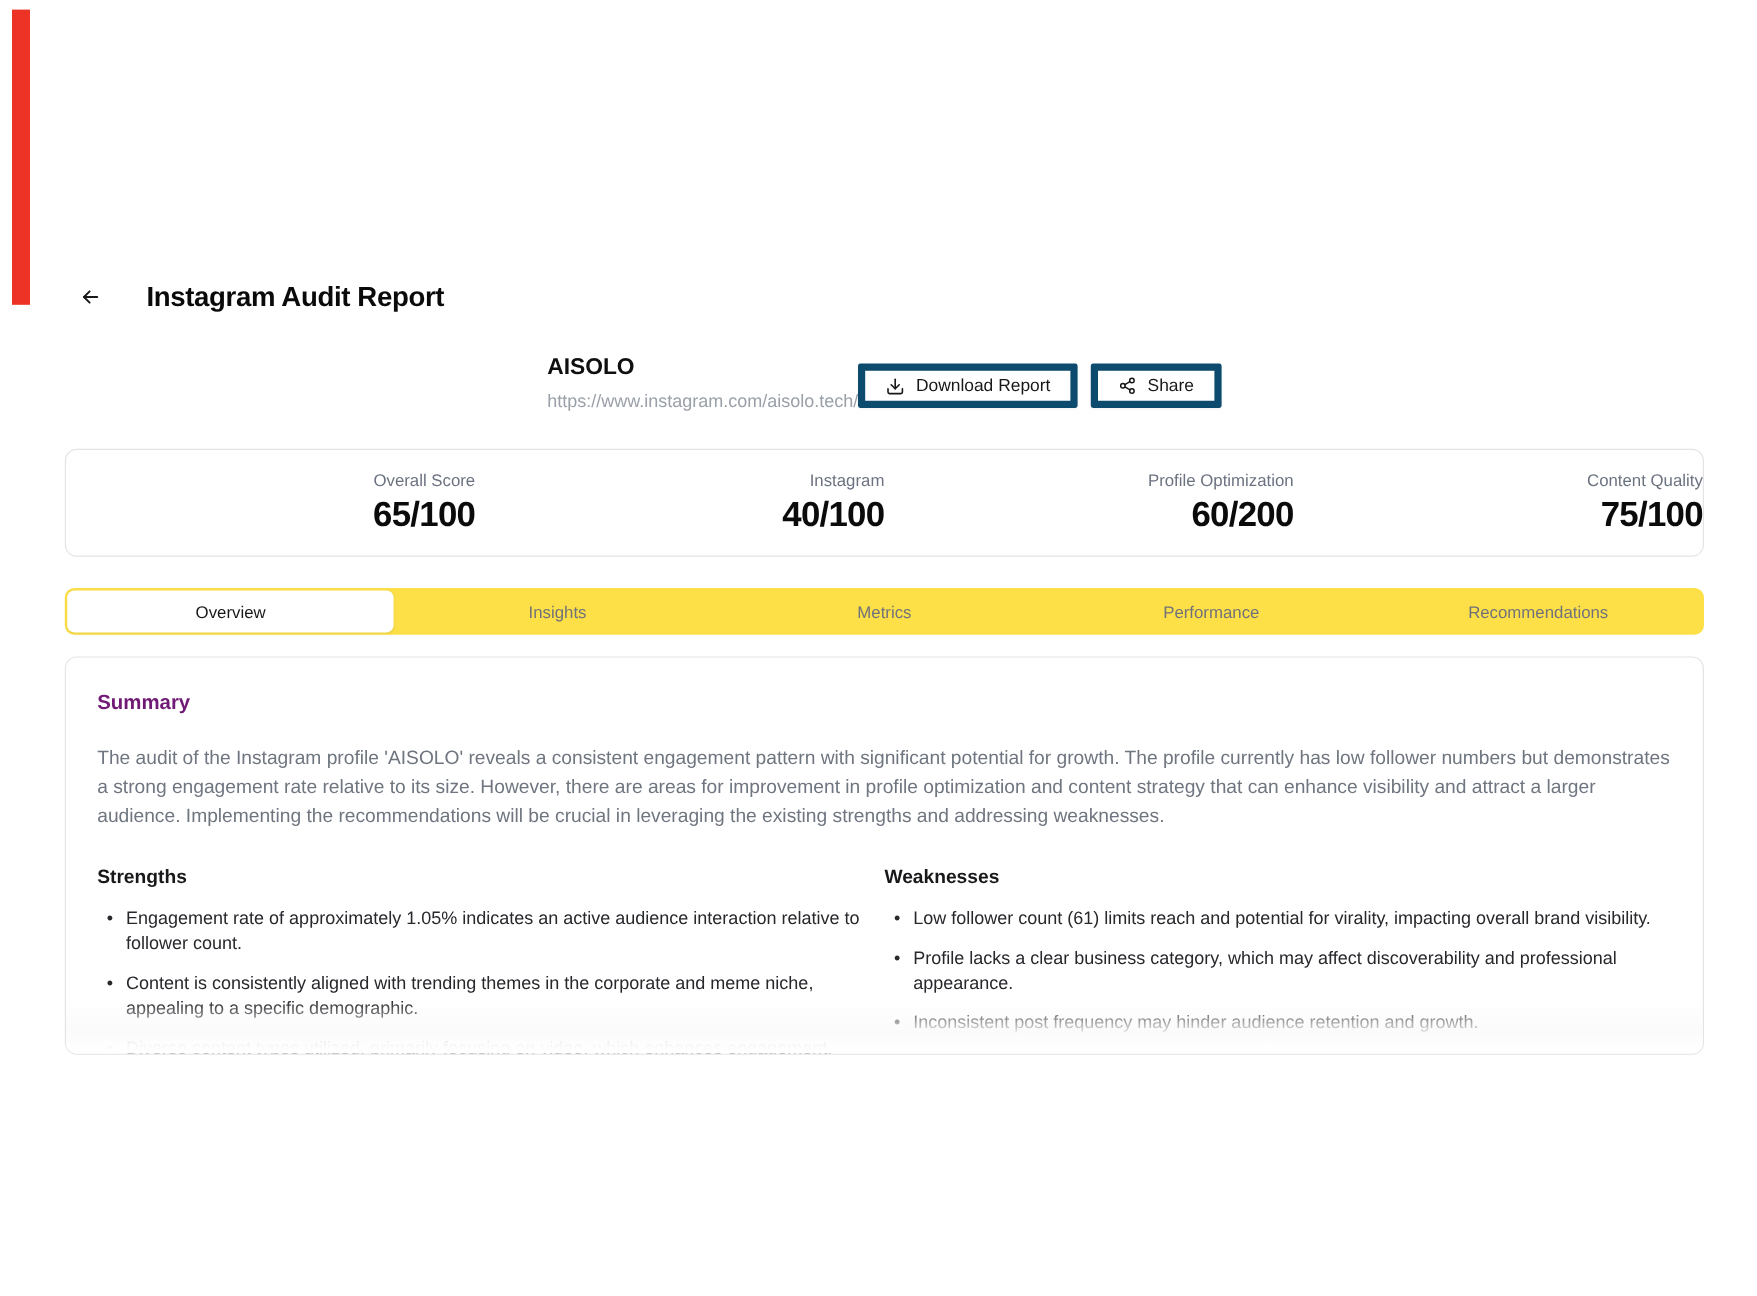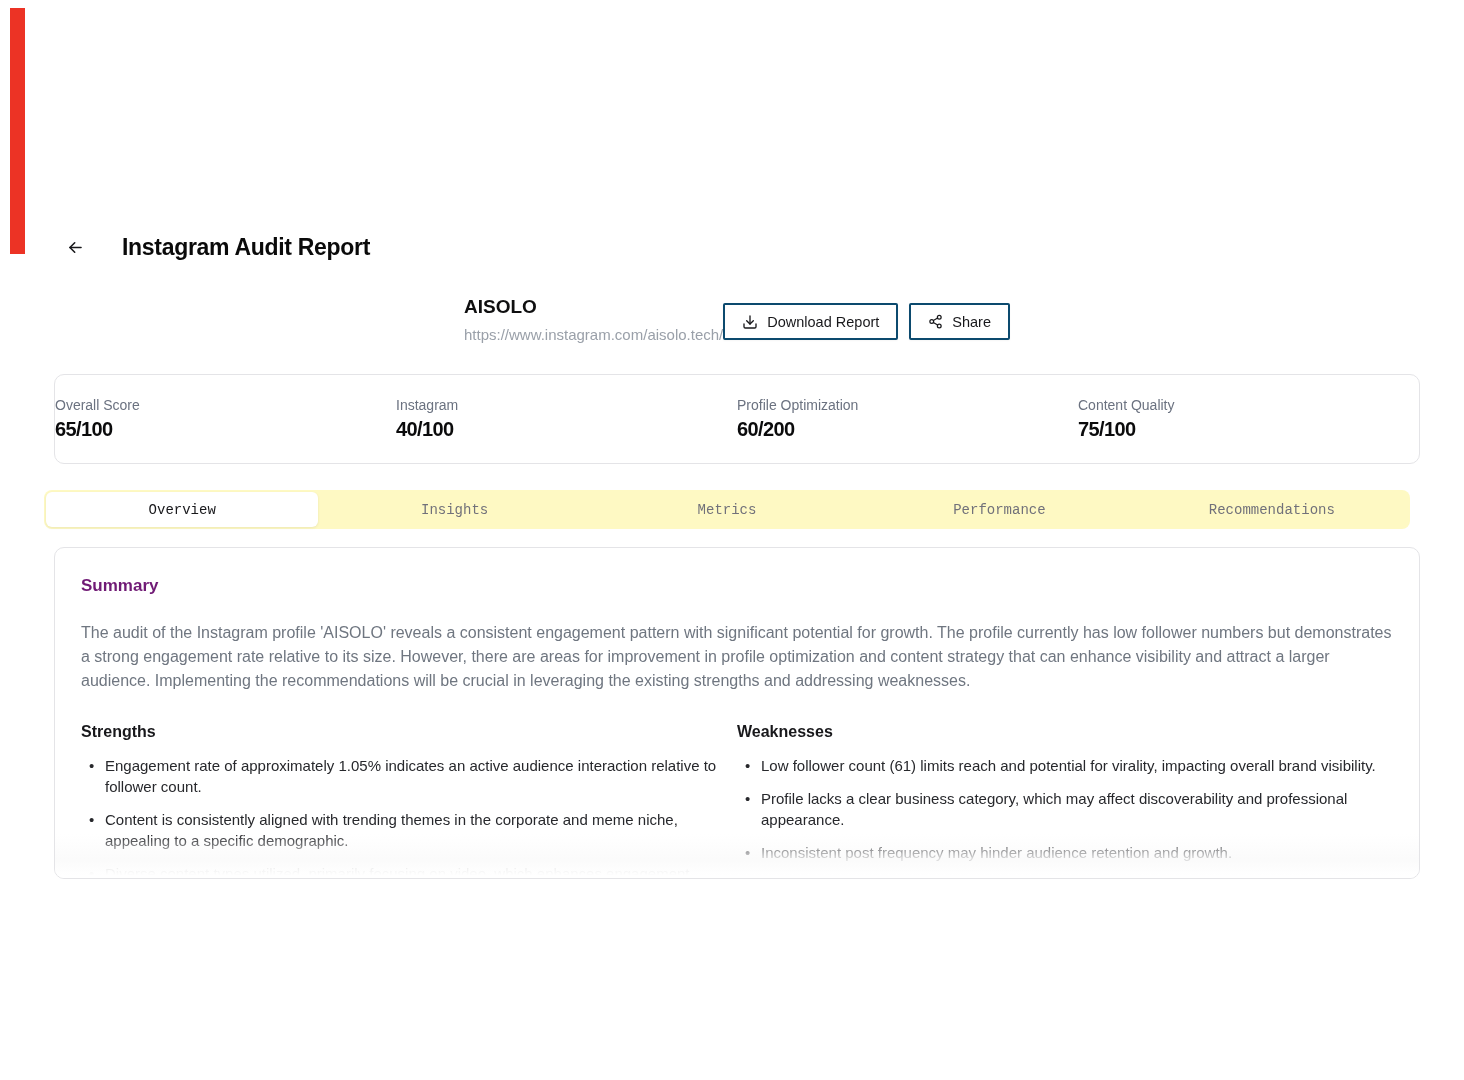--- a/index.html
+++ b/index.html
@@ -37,44 +37,44 @@
   .profile-row {
     position: absolute; left: 54px; top: 296px; right: 44px;
     display: flex; justify-content: center; align-items: flex-start;
   }
   .profile-name { font-size: 19px; font-weight: 700; color: #0f0f10; }
   .profile-url { margin-top: 8px; font-size: 15px; color: #9aa0a9; }
   .actions { display: flex; gap: 11px; margin-top: 7px; }
   .btn {
     display: inline-flex; align-items: center; gap: 9px;
     height: 37px; padding: 0 17px;
-    background: #ffffff; border: 2px solid #0c4a6e; border-radius: 2px;
+    background: #ffffff; border: 6px solid #0c4a6e; border-radius: 2px;
     font-family: inherit; font-size: 14.5px; font-weight: 500; color: #18181b;
     box-shadow: 0 1px 2px rgba(0,0,0,0.04); cursor: pointer;
   }
   .btn svg { flex: none; }
 
   
   .scores-card {
     position: absolute; left: 54px; top: 374px; width: 1366px; height: 90px;
     background: #fff; border: 1px solid #e4e4e7; border-radius: 10px;
     display: flex; align-items: center;
   }
   .score {
-    flex: 1 1 0; display: flex; flex-direction: column; align-items: flex-start;
+    flex: 1 1 0; display: flex; flex-direction: column; align-items: flex-end;
     justify-content: center; gap: 5px;
   }
   .score-label { font-size: 14px; color: #6b7280; }
-  .score-value { font-size: 20px; font-weight: 800; letter-spacing: -0.6px; color: #0b0b0c; }
+  .score-value { font-size: 29px; font-weight: 800; letter-spacing: -0.6px; color: #0b0b0c; }
 
   
   .tabs {
-    position: absolute; left: 44px; top: 490px; width: 1366px; height: 39px;
-    background: #fef9c3; border-radius: 8px;
-    display: flex; padding: 2px; font-family: Liberation Mono, monospace;
+    position: absolute; left: 54px; top: 490px; width: 1366px; height: 39px;
+    background: #fde047; border-radius: 8px;
+    display: flex; padding: 2px;
   }
   .tab {
     flex: 1 1 0; display: flex; align-items: center; justify-content: center;
     font-size: 14px; color: #71717a; border-radius: 6px; cursor: pointer;
     background: transparent; border: none; font-family: inherit;
   }
   .tab.active {
     background: #ffffff; color: #18181b; font-weight: 500;
     box-shadow: 0 1px 3px rgba(0,0,0,0.08);
   }

